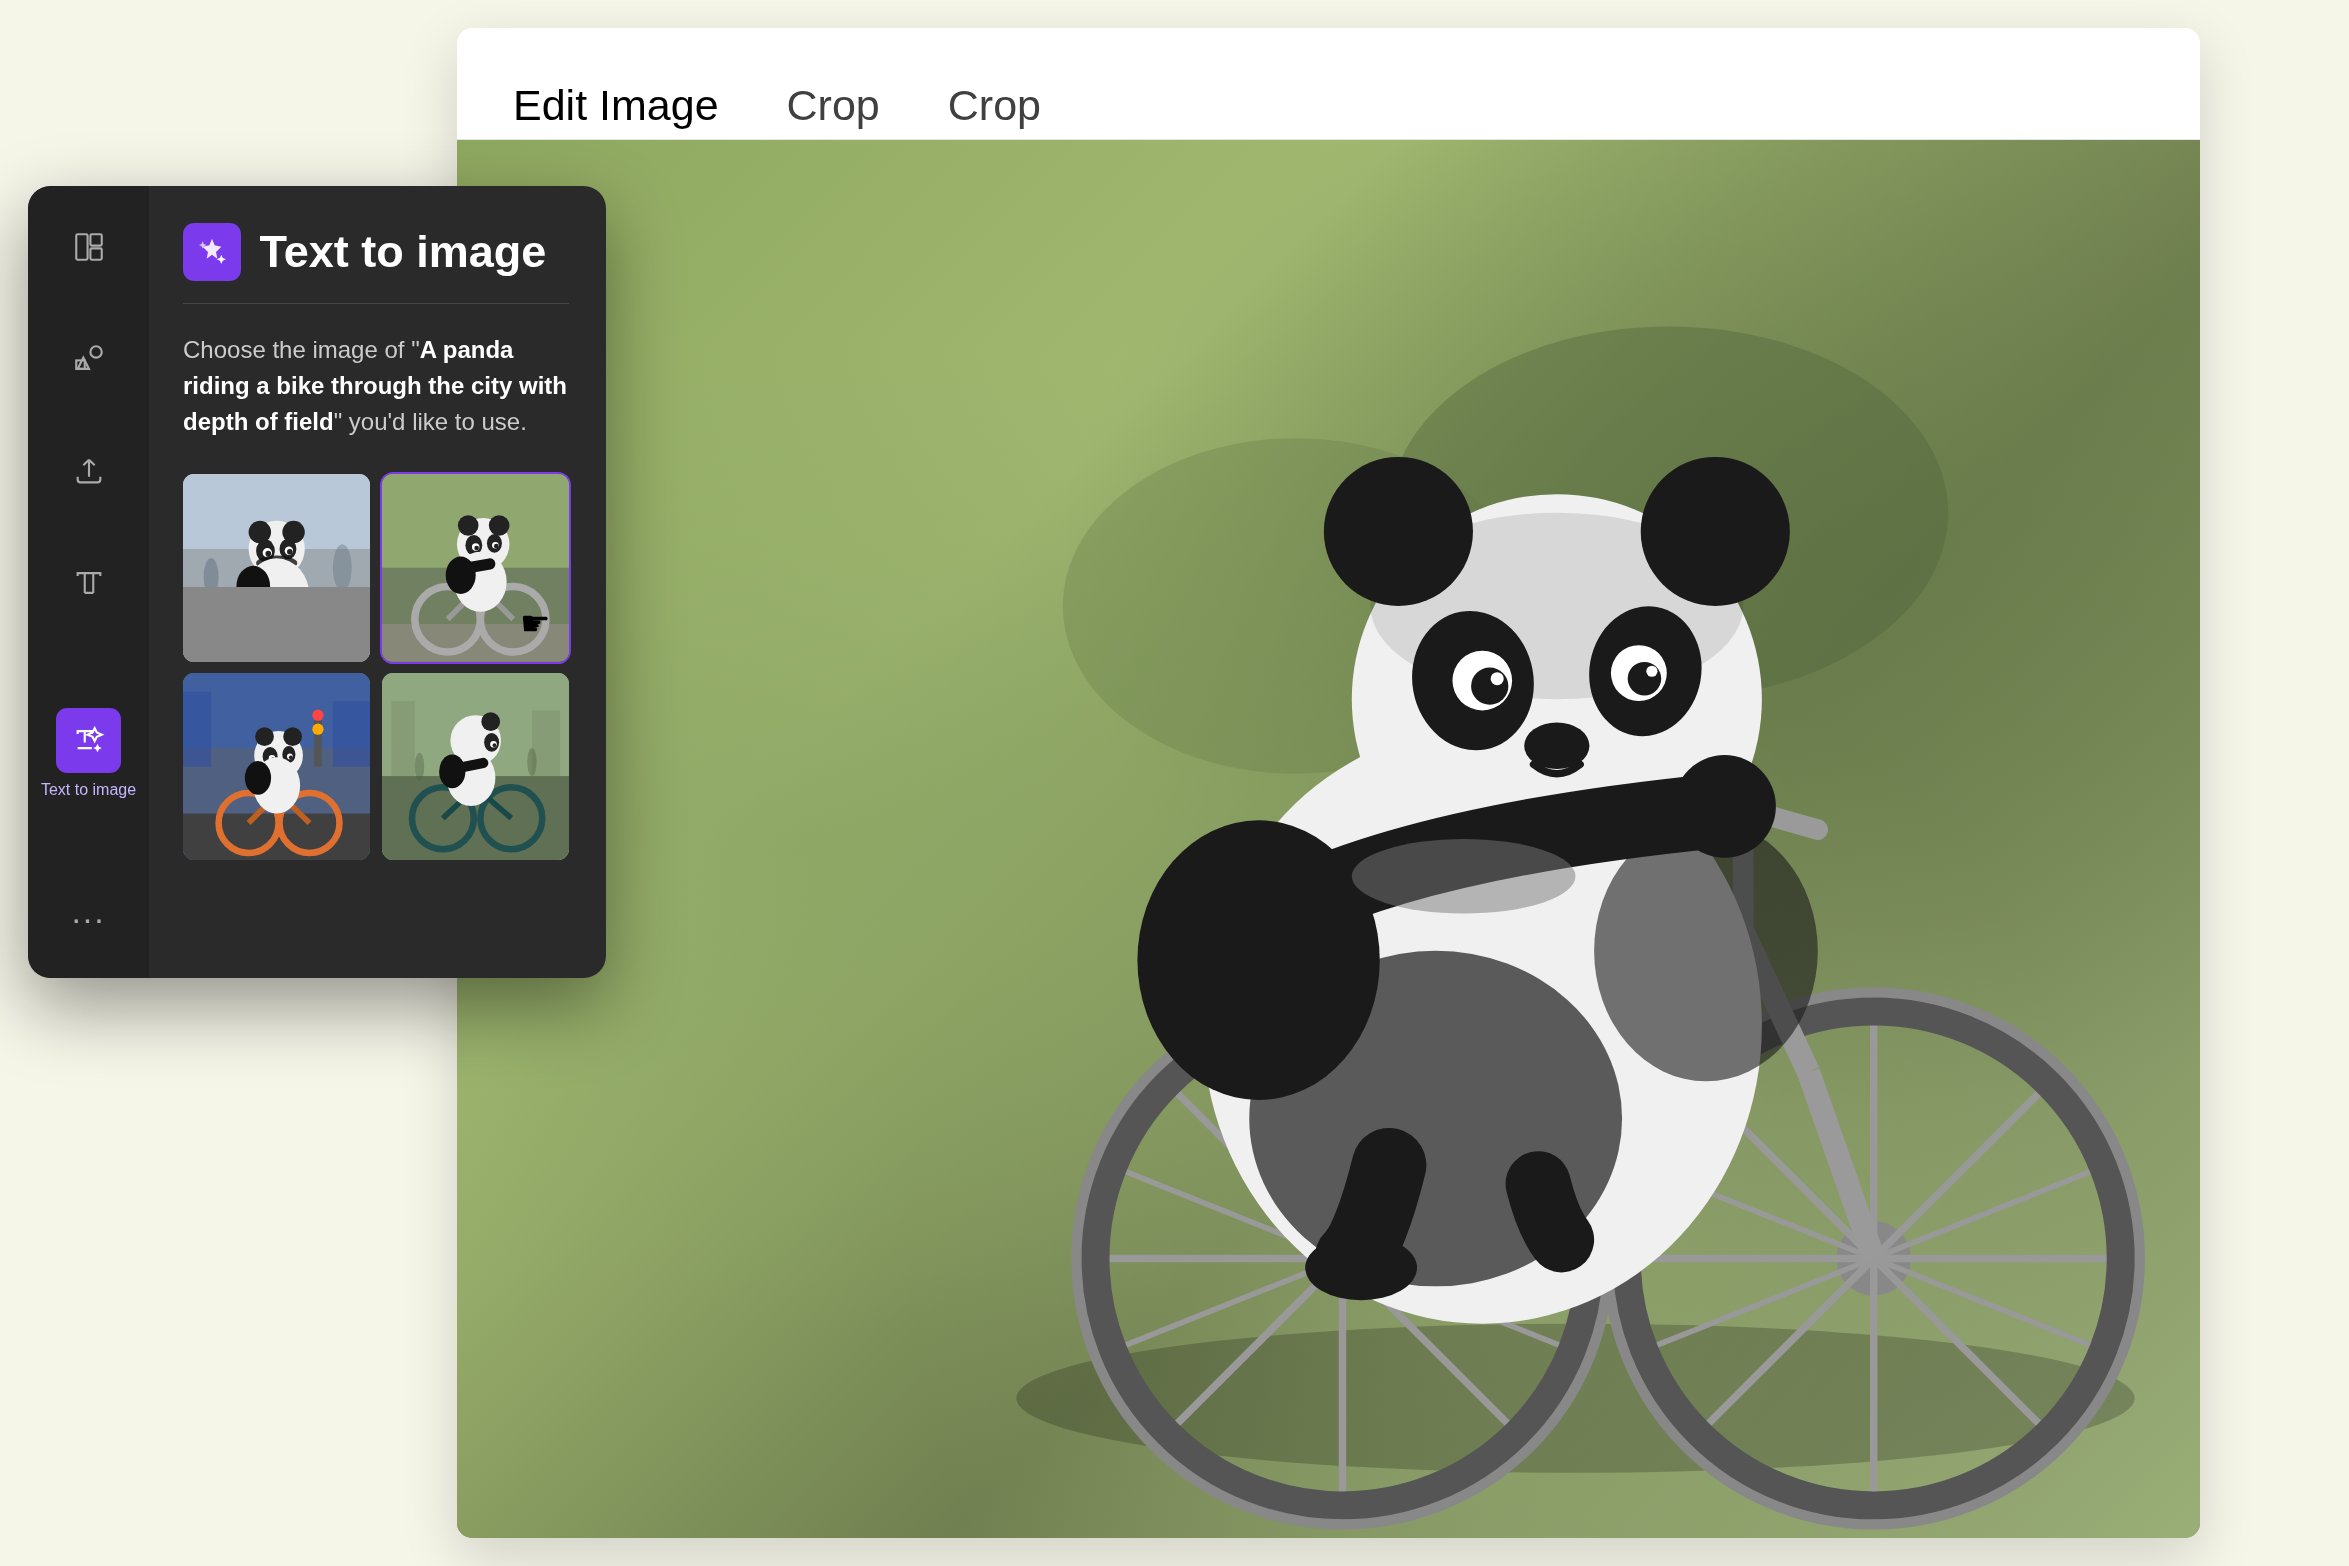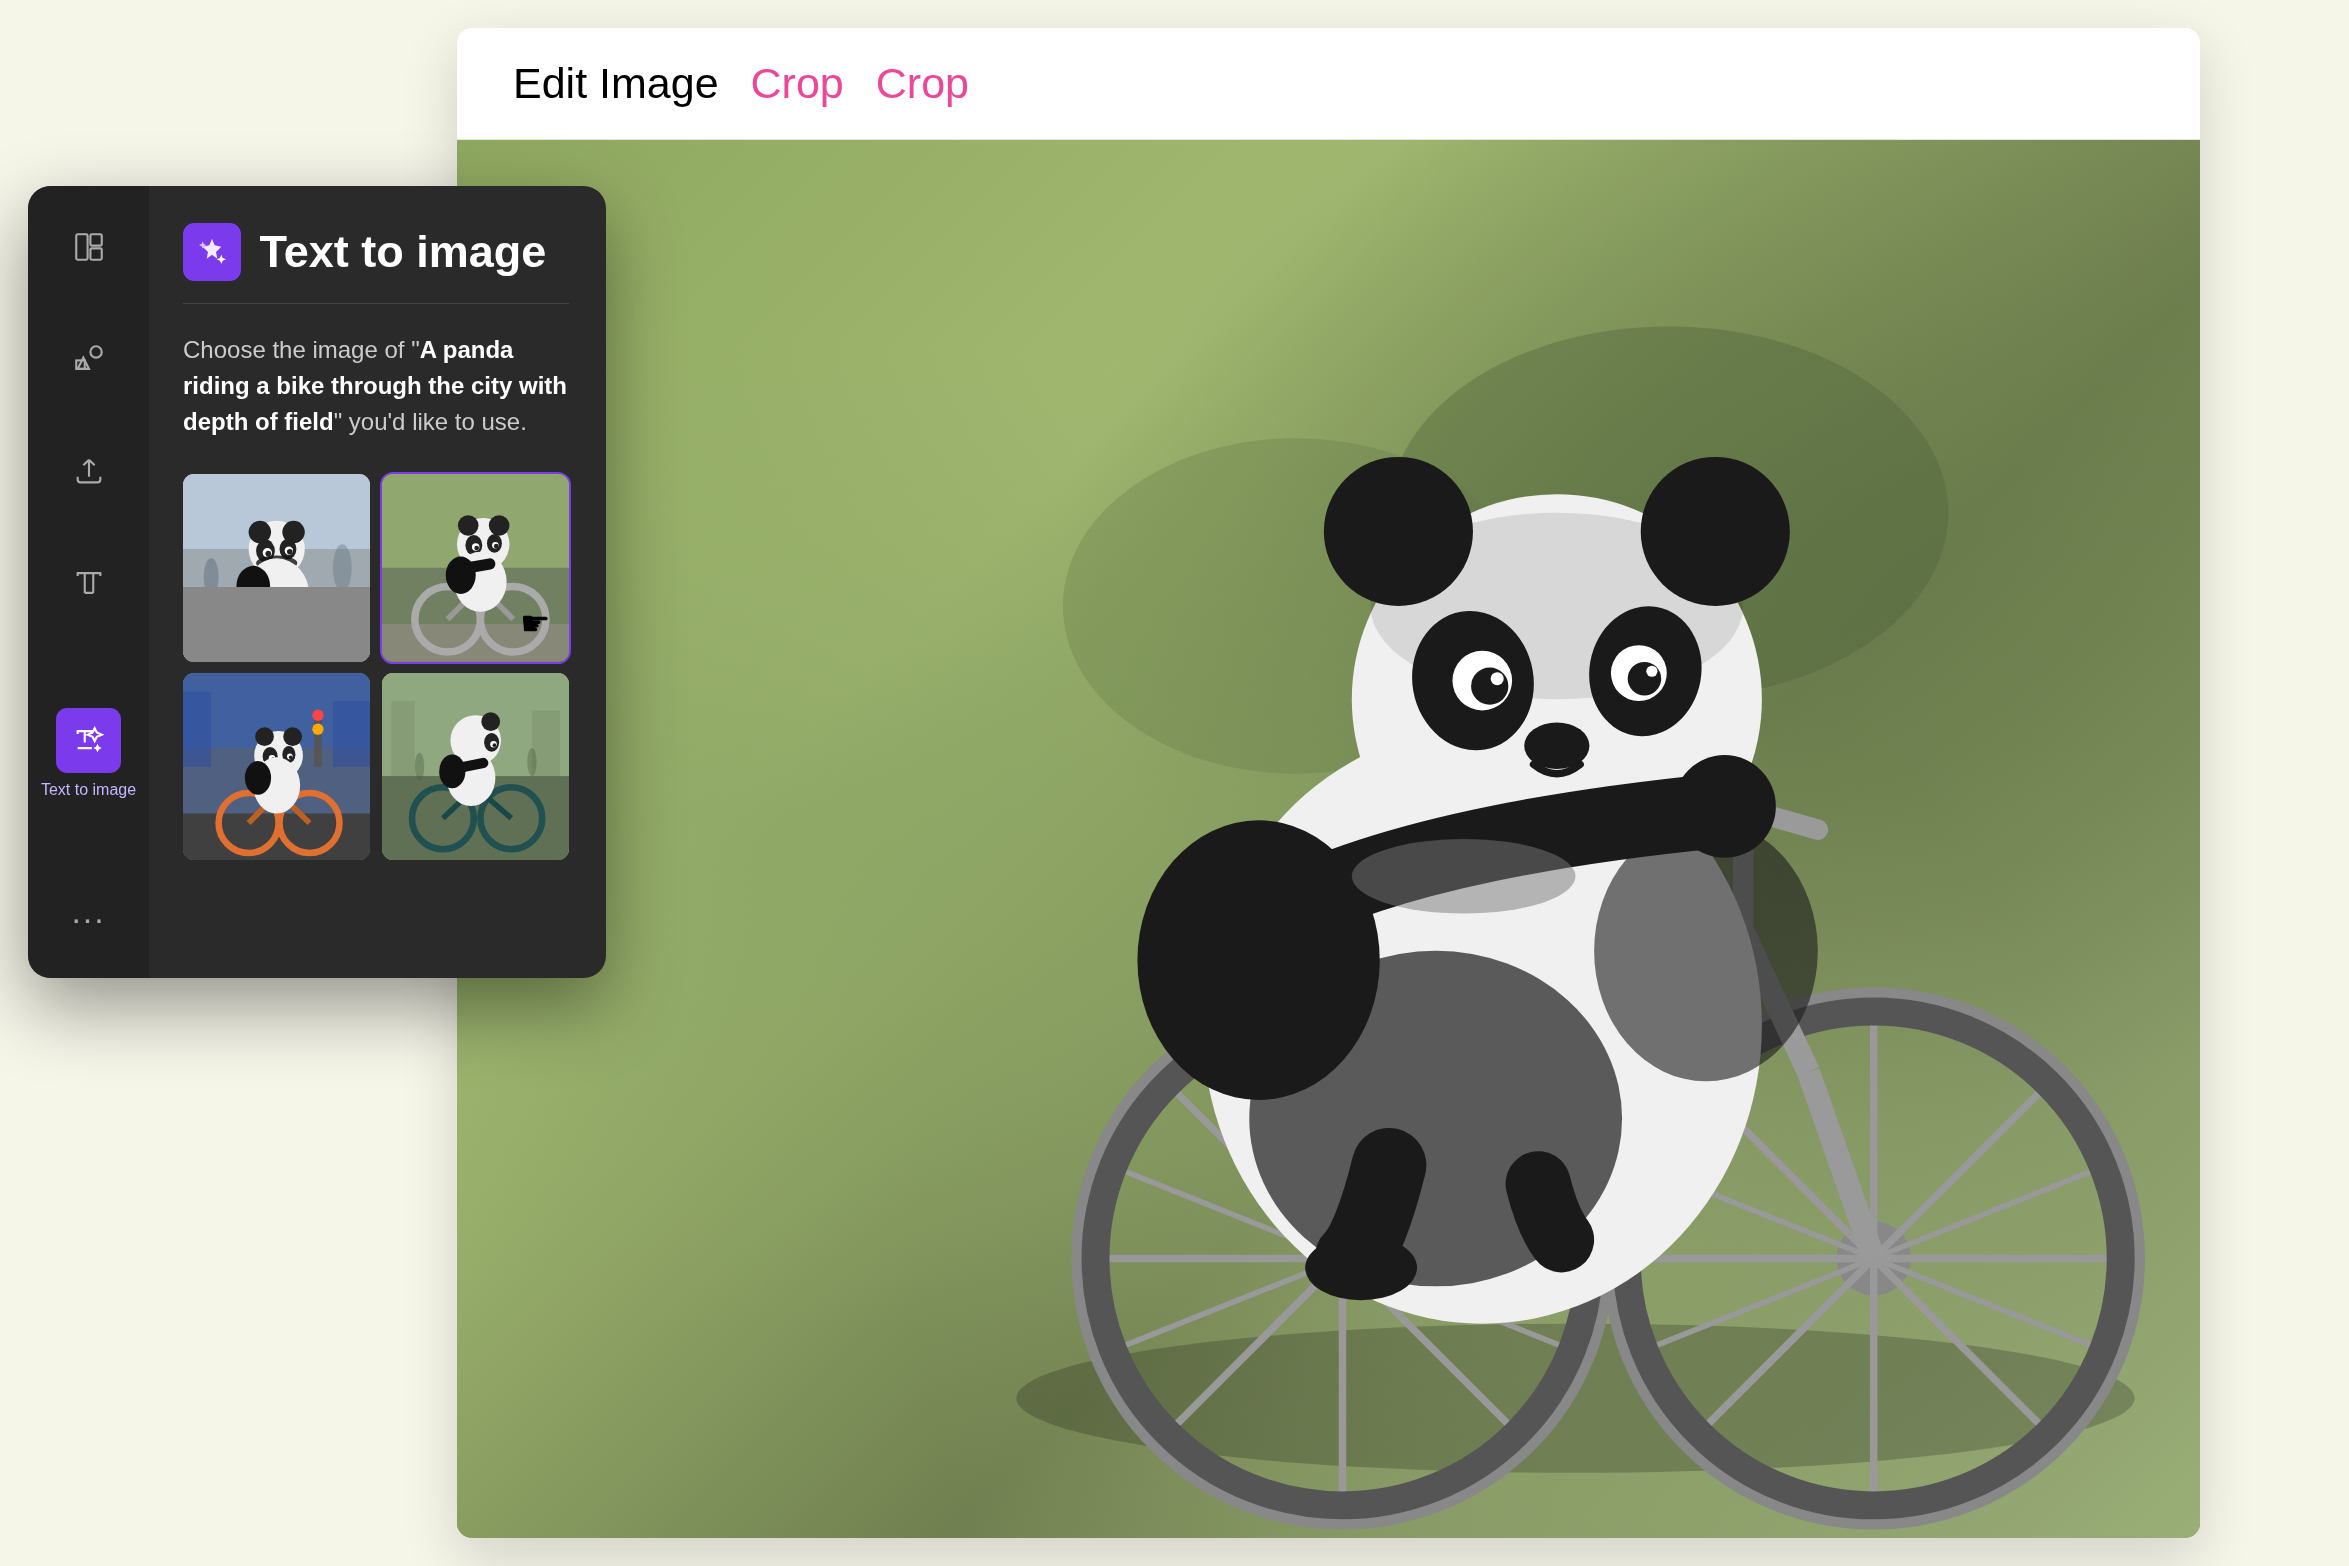--- a/index.html
+++ b/index.html
@@ -21,30 +21,30 @@
       width: 1743px;
       height: 1510px;
       background: #ffffff;
       border-radius: 15px;
       box-shadow: 0 18.6px 56px rgba(0,0,0,0.15);
       overflow: hidden;
     }
 
     .editor-toolbar {
       display: flex;
-      align-items: center;
+      align-items: flex-end;
       padding: 0 56px;
       height: 112px;
       border-bottom: 0.9px solid #e5e5e5;
-      gap: 32px;
+      gap: 68px;
     }
 
     .toolbar-tab {
       font-size: 43px;
-      color: #ec4899;
+      color: #404040;
       cursor: pointer;
       padding: 9.3px 0;
       font-weight: 400;
     }
 
     .toolbar-tab.active {
       color: #000;
       font-weight: 500;
     }
 

